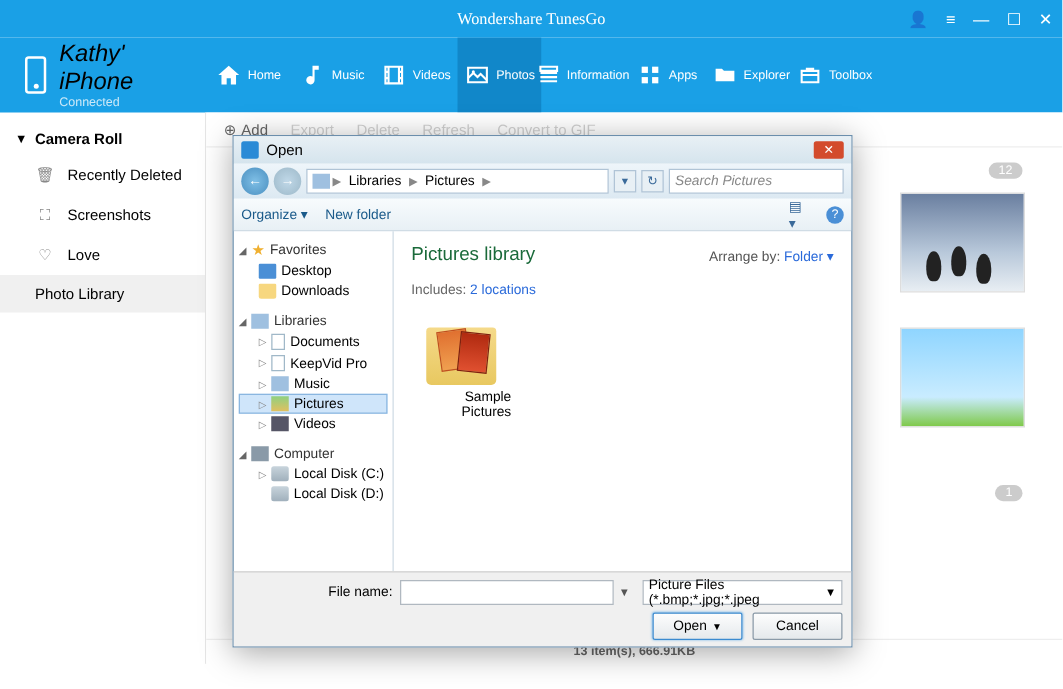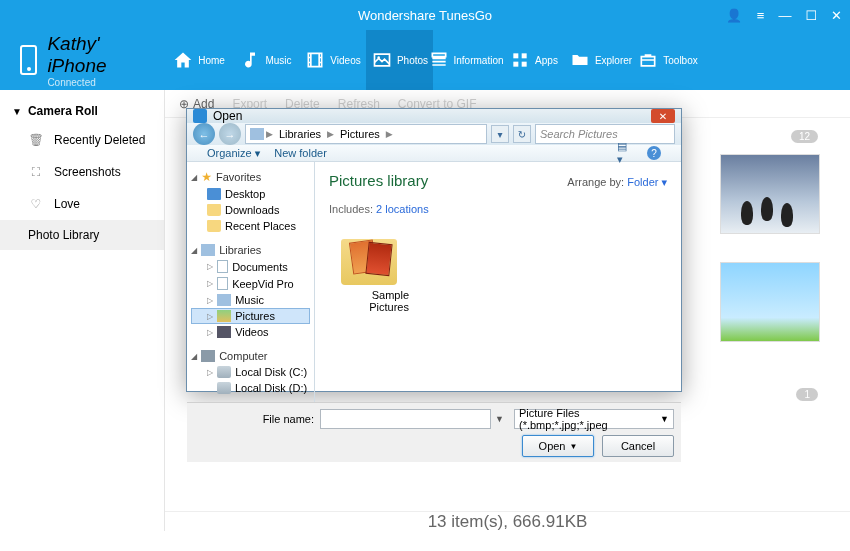--- a/index.html
+++ b/index.html
@@ -1,20 +1,20 @@
 <!DOCTYPE html>
 <html><head>
 <meta charset="utf-8">
 <style>
 * { box-sizing: border-box; margin: 0; padding: 0; font-family: "Segoe UI", Arial, sans-serif; }
 body { width: 850px; height: 551px; overflow: hidden; background: #fff; position: relative; }
 
 
 .title-bar { height: 30px; background: #1aa0e6; display: flex; align-items: center; justify-content: center; position: relative; }
-.title-bar .title { color: #fff; font-size: 13px; font-weight: 500; }
+.title-bar .title { color: #fff; font-size: 13px; font-weight: 500; font-family: Liberation Serif, serif; }
 .title-bar .win-controls { position: absolute; right: 8px; display: flex; gap: 14px; color: #fff; font-size: 13px; }
 .title-bar .win-controls span { cursor: pointer; }
 
 
 .header { height: 60px; background: #1aa0e6; display: flex; align-items: center; }
 .device { display: flex; align-items: center; gap: 10px; padding: 0 20px; width: 165px; }
 .device-icon { width: 20px; height: 30px; border: 2px solid #fff; border-radius: 3px; position: relative; }
 .device-icon::after { content: ""; position: absolute; bottom: 2px; left: 50%; transform: translateX(-50%); width: 4px; height: 4px; background: #fff; border-radius: 50%; }
 .device-name { color: #000000; font-size: 19px; font-style: italic; }
 .device-status { color: #cde9f8; font-size: 10px; }
@@ -40,38 +40,38 @@
 
 .photo-area { position: absolute; top: 28px; left: 0; right: 0; bottom: 0; }
 .thumb-col { position: absolute; right: 30px; top: 36px; display: flex; flex-direction: column; gap: 28px; }
 .thumb { width: 100px; height: 80px; border: 1px solid #ddd; background: linear-gradient(#7fb0d6, #a8d5ef); position: relative; }
 .penguin-thumb { background: linear-gradient(#6a7fa0 0%, #b8c8da 60%, #e8eef3 100%); }
 .penguin-thumb::after { content: ""; position: absolute; bottom: 8px; left: 20px; width: 12px; height: 24px; background: #222; border-radius: 50% 50% 40% 40%; box-shadow: 20px -4px 0 0 #222, 40px 2px 0 0 #222; }
 .sky-thumb { background: linear-gradient(#8fd5ff 0%, #c9ecff 70%, #7fc94a 100%); }
 .badge { position: absolute; right: 32px; background: #ccc; color: #fff; font-size: 10px; border-radius: 8px; padding: 1px 8px; }
 .badge.b1 { top: 12px; }
 .badge.b2 { top: 270px; }
-.status-bar { position: absolute; bottom: 0; left: 0; right: 0; height: 20px; border-top: 1px solid #eee; font-size: 17px; color: #666; display: flex; align-items: center; justify-content: center; }
-
-
-.dialog { position: absolute; left: 186px; top: 108px; width: 496px; height: 284px; background: #fff; border: 1px solid #6b8eac; box-shadow: 0 4px 24px rgba(0,0,0,0.35); z-index: 50; display: flex; flex-direction: column; font-size: 11px; }
+.status-bar { position: absolute; bottom: 0; left: 0; right: 0; height: 20px; border-top: 1px solid #eee; font-size: 10px; color: #666; display: flex; align-items: center; justify-content: center; font-weight: bold; }
+
+
+.dialog { position: absolute; left: 186px; top: 108px; width: 496px; height: 410px; background: #fff; border: 1px solid #6b8eac; box-shadow: 0 4px 24px rgba(0,0,0,0.35); z-index: 50; display: flex; flex-direction: column; font-size: 11px; }
 .dialog-title { height: 22px; background: linear-gradient(#e8f0f5, #d5e4ed); display: flex; align-items: center; padding: 0 6px; font-size: 12px; }
 .dialog-title .dlg-icon { width: 14px; height: 14px; background: #2a8ad6; margin-right: 6px; border-radius: 2px; }
 .dialog-title .dlg-close { margin-left: auto; width: 24px; height: 14px; background: #d34b2c; color: #fff; display: flex; align-items: center; justify-content: center; font-size: 10px; border-radius: 2px; cursor: pointer; }
 
 .dialog-nav { height: 28px; background: linear-gradient(#eef5fa, #dce9f2); display: flex; align-items: center; gap: 4px; padding: 0 6px; }
 .nav-back, .nav-fwd { width: 22px; height: 22px; background: radial-gradient(#7fbfe6, #4a8fc0); border-radius: 50%; display: flex; align-items: center; justify-content: center; color: #fff; font-size: 11px; cursor: pointer; }
 .nav-fwd { background: radial-gradient(#c0d8e8, #9cb8c8); }
 .breadcrumb { flex: 1; height: 20px; background: #fff; border: 1px solid #b0c4d6; display: flex; align-items: center; padding: 0 4px; gap: 2px; font-size: 11px; }
 .breadcrumb .bc { padding: 0 4px; cursor: pointer; }
 .breadcrumb .sep { color: #888; font-size: 9px; }
 .bc-refresh { width: 18px; height: 18px; border: 1px solid #b0c4d6; background: #e8f0f5; display: flex; align-items: center; justify-content: center; cursor: pointer; font-size: 10px; color: #3a6a9a; }
 .search-box { width: 140px; height: 20px; border: 1px solid #b0c4d6; background: #fff; padding: 0 4px; display: flex; align-items: center; color: #888; font-style: italic; }
 
-.dialog-toolbar { height: 26px; background: linear-gradient(#f7fbfd, #e8f0f5); border-bottom: 1px solid #d0dce5; display: flex; align-items: center; padding: 0 20px; gap: 14px; }
+.dialog-toolbar { height: 26px; background: linear-gradient(#f7fbfd, #e8f0f5); border-bottom: 1px solid #d0dce5; display: flex; align-items: center; padding: 0 6px; gap: 14px; }
 .dialog-toolbar .tbtn { color: #1a5a8a; font-size: 11px; cursor: pointer; }
 .dialog-toolbar .spacer { flex: 1; }
 .tiny-icon { width: 16px; height: 16px; display: inline-flex; align-items: center; justify-content: center; color: #3a6a9a; font-size: 11px; cursor: pointer; }
 .help-icon { width: 14px; height: 14px; border-radius: 50%; background: #4a8fd6; color: #fff; display: flex; align-items: center; justify-content: center; font-size: 10px; cursor: pointer; }
 
 .dialog-body { flex: 1; display: flex; }
 .tree { width: 128px; border-right: 1px solid #d0dce5; padding: 6px 4px; overflow: hidden; }
 .tree-group-title { display: flex; align-items: center; gap: 4px; font-size: 11px; color: #333; padding: 2px 0; cursor: pointer; }
 .tree-group-title .caret { font-size: 8px; color: #666; }
 .tree-item { display: flex; align-items: center; gap: 4px; padding: 2px 0 2px 16px; cursor: pointer; }
@@ -304,24 +304,20 @@
           <span>Favorites</span>
         </div>
       <div class="tree-item">
           <span class="tree-icon ic-screen"></span>
           <span>Desktop</span>
         </div>
       <div class="tree-item">
           <span class="tree-icon ic-folder"></span>
           <span>Downloads</span>
         </div>
-      <div class="tree-item">
-          <span class="tree-icon ic-folder"></span>
-          <span>Recent Places</span>
-        </div>
 
       <div style="height:8px"></div>
       <div class="tree-group-title">
           <span class="caret">◢</span>
           <span class="tree-icon ic-folders"></span>
           <span>Libraries</span>
         </div>
       <div class="tree-item">
           <span class="caret" style="font-size:8px;color:#888">▷</span>
           <span class="tree-icon ic-page"></span>

